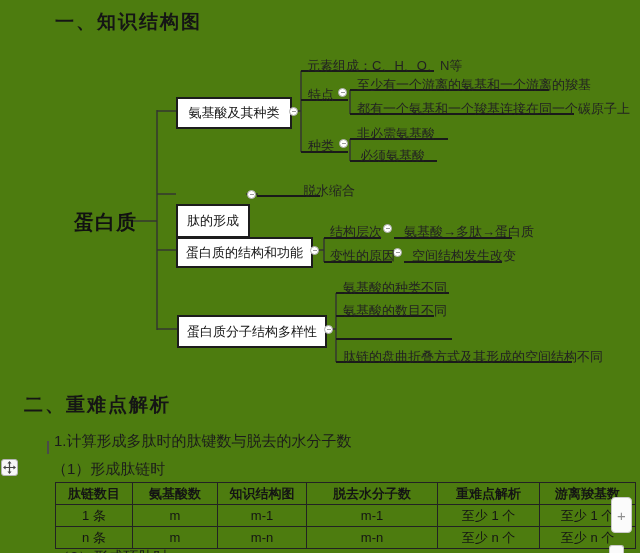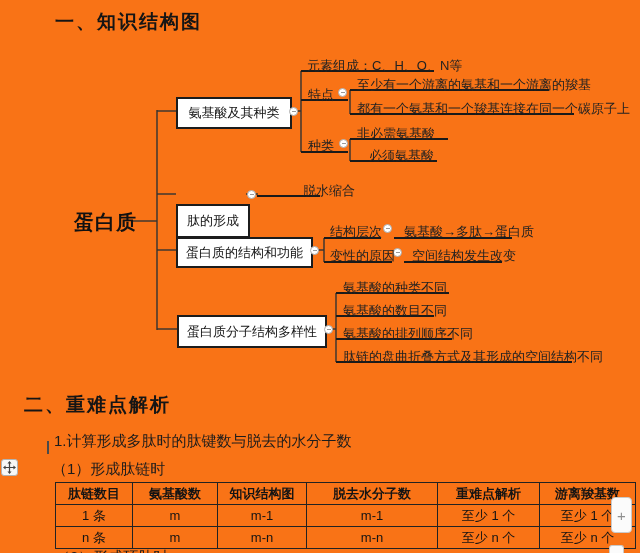--- a/index.html
+++ b/index.html
@@ -1,16 +1,16 @@
 <!DOCTYPE html>
 <html><head>
 <meta charset="utf-8">
 <style>
   html,body{margin:0;padding:0;background:#fff;}
-  #page{position:relative;width:640px;height:553px;background:#f97316;overflow:hidden;
+  #page{position:relative;width:640px;height:553px;background:#4d7c0f;overflow:hidden;
         font-family:"Liberation Sans","DejaVu Sans",sans-serif;color:#1f1f1f;}
   .abs{position:absolute;}
   .h1{font-size:19px;font-weight:bold;color:#151515;letter-spacing:2px;white-space:nowrap;}
   .h2{font-size:15px;color:#1c1c1c;white-space:nowrap;}
   .root-label{font-size:20px;font-weight:bold;color:#111;white-space:nowrap;letter-spacing:1px;}
   .mm-box{position:absolute;border:2px solid #1c1c1c;background:#fff;display:flex;
           align-items:center;justify-content:center;font-size:13px;color:#141414;white-space:nowrap;}
   .leaf{position:absolute;font-size:13px;color:#222;white-space:nowrap;}
   .toggle{position:absolute;width:9px;height:9px;border:1px solid #ababab;border-radius:50%;
           background:#fff;box-sizing:border-box;display:flex;align-items:center;justify-content:center;}
@@ -108,29 +108,28 @@
   <div class="toggle" style="left:324px;top:325px;">
       <span class="dash"></span>
     </div>
 
   <div class="leaf" style="left:307px;top:57px;">元素组成：C、H、O、N等</div>
   <div class="leaf" style="left:308px;top:86px;">特点</div>
   <div class="leaf" style="left:357px;top:100px;">都有一个氨基和一个羧基连接在同一个碳原子上</div>
   <div class="leaf" style="left:357px;top:76px;">至少有一个游离的氨基和一个游离的羧基</div>
   <div class="leaf" style="left:308px;top:137px;">种类</div>
   <div class="leaf" style="left:357px;top:125px;">非必需氨基酸</div>
-  <div class="leaf" style="left:369px;top:147px;">必须氨基酸</div>
+  <div class="leaf" style="left:360px;top:147px;">必须氨基酸</div>
   <div class="leaf" style="left:263px;top:182px;margin-left:40px;">脱水缩合</div>
   <div class="leaf" style="left:330px;top:223px;">结构层次</div>
   <div class="leaf" style="left:404px;top:223px;">氨基酸→多肽→蛋白质</div>
   <div class="leaf" style="left:330px;top:247px;">变性的原因</div>
   <div class="leaf" style="left:412px;top:247px;">空间结构发生改变</div>
   <div class="leaf" style="left:343px;top:279px;">氨基酸的种类不同</div>
   <div class="leaf" style="left:343px;top:302px;">氨基酸的数目不同</div>
-  <div class="leaf" style="left:343px;top:325px;">氨基酸的排列顺序不同</div>
   <div class="leaf" style="left:343px;top:348px;">肽链的盘曲折叠方式及其形成的空间结构不同</div>
 
   <div class="abs h1" style="left:24px;top:392px;">二、重难点解析</div>
   <div class="abs h2" style="left:54px;top:432px;">1.计算形成多肽时的肽键数与脱去的水分子数</div>
   <div class="abs h2" style="left:52px;top:460px;">（1）形成肽链时</div>
 
   <div class="abs" style="left:23px;top:482px;margin-left:32px;">
     <table class="doc">
       <colgroup>
         <col style="width:77px">

